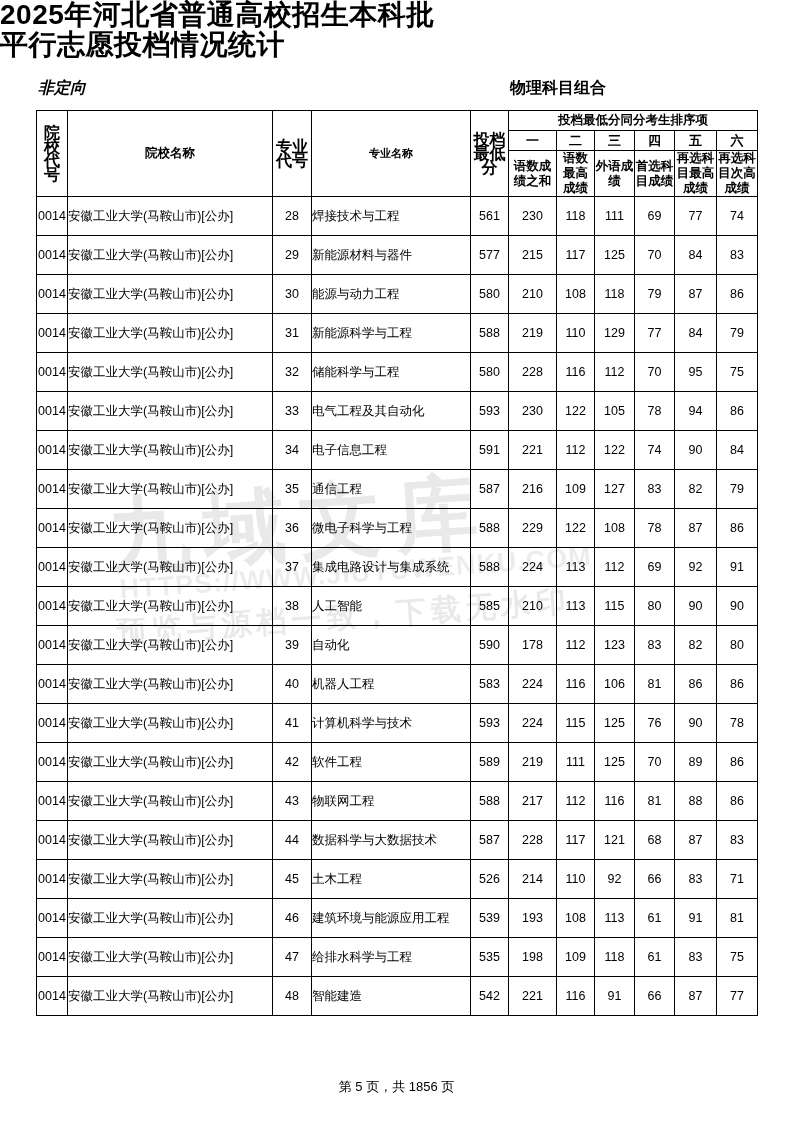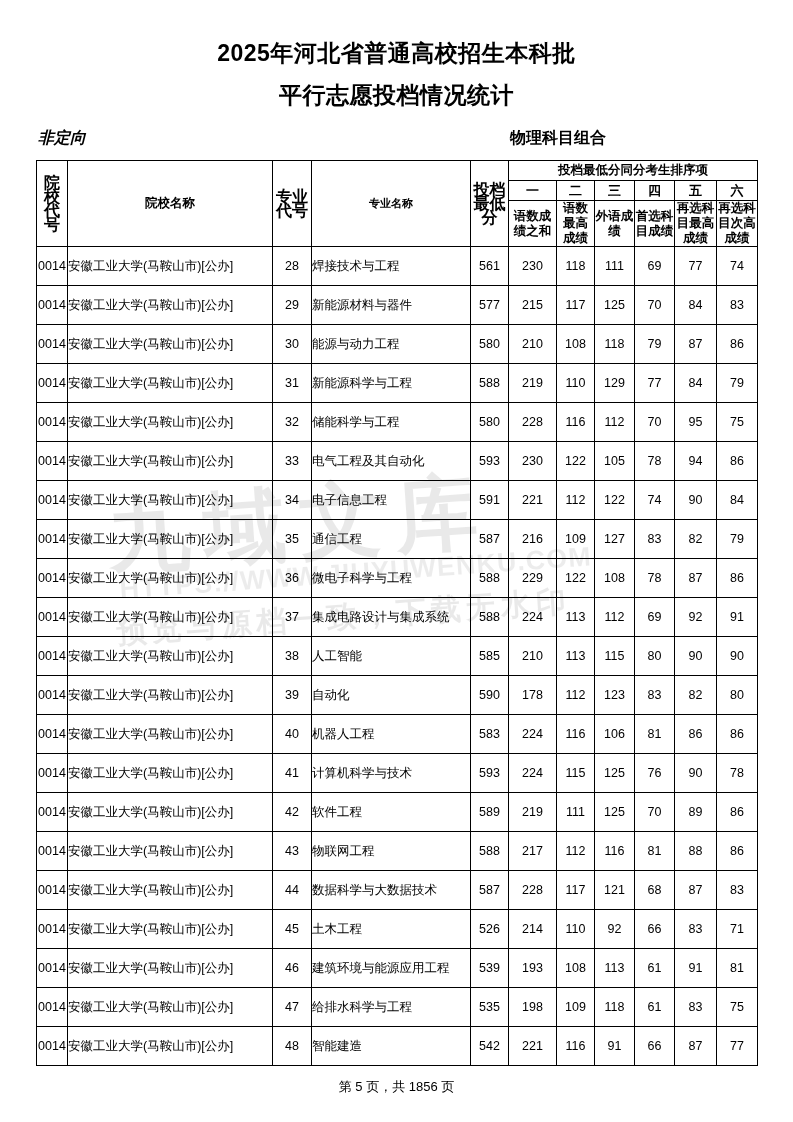--- a/index.html
+++ b/index.html
@@ -63,30 +63,29 @@
     font-size: 30px;
     font-weight: bold;
     letter-spacing: 5px;
     color: rgba(0,0,0,0.085);
     white-space: nowrap;
     font-family: "DejaVu Sans", sans-serif;
   }
 
   
   .doc-title {
-    text-align: center;
-    font-size: 23px;
+    text-align: left;
+    font-size: 28px;
     font-weight: bold;
     line-height: 30px;
-    padding-top: 38px;
     letter-spacing: 0.5px;
     position: relative;
     z-index: 10;
   }
-  .doc-title .line2 { display: block; margin-top: 12px; }
+  .doc-title .line2 { display: block; }
 
   .subhead {
     position: relative;
     margin: 18px 36px 8px 38px;
     height: 24px;
     font-size: 16px;
     font-weight: bold;
     z-index: 10;
   }
   .subhead .left { position: absolute; left: 0; top: 0; font-style: italic; }

